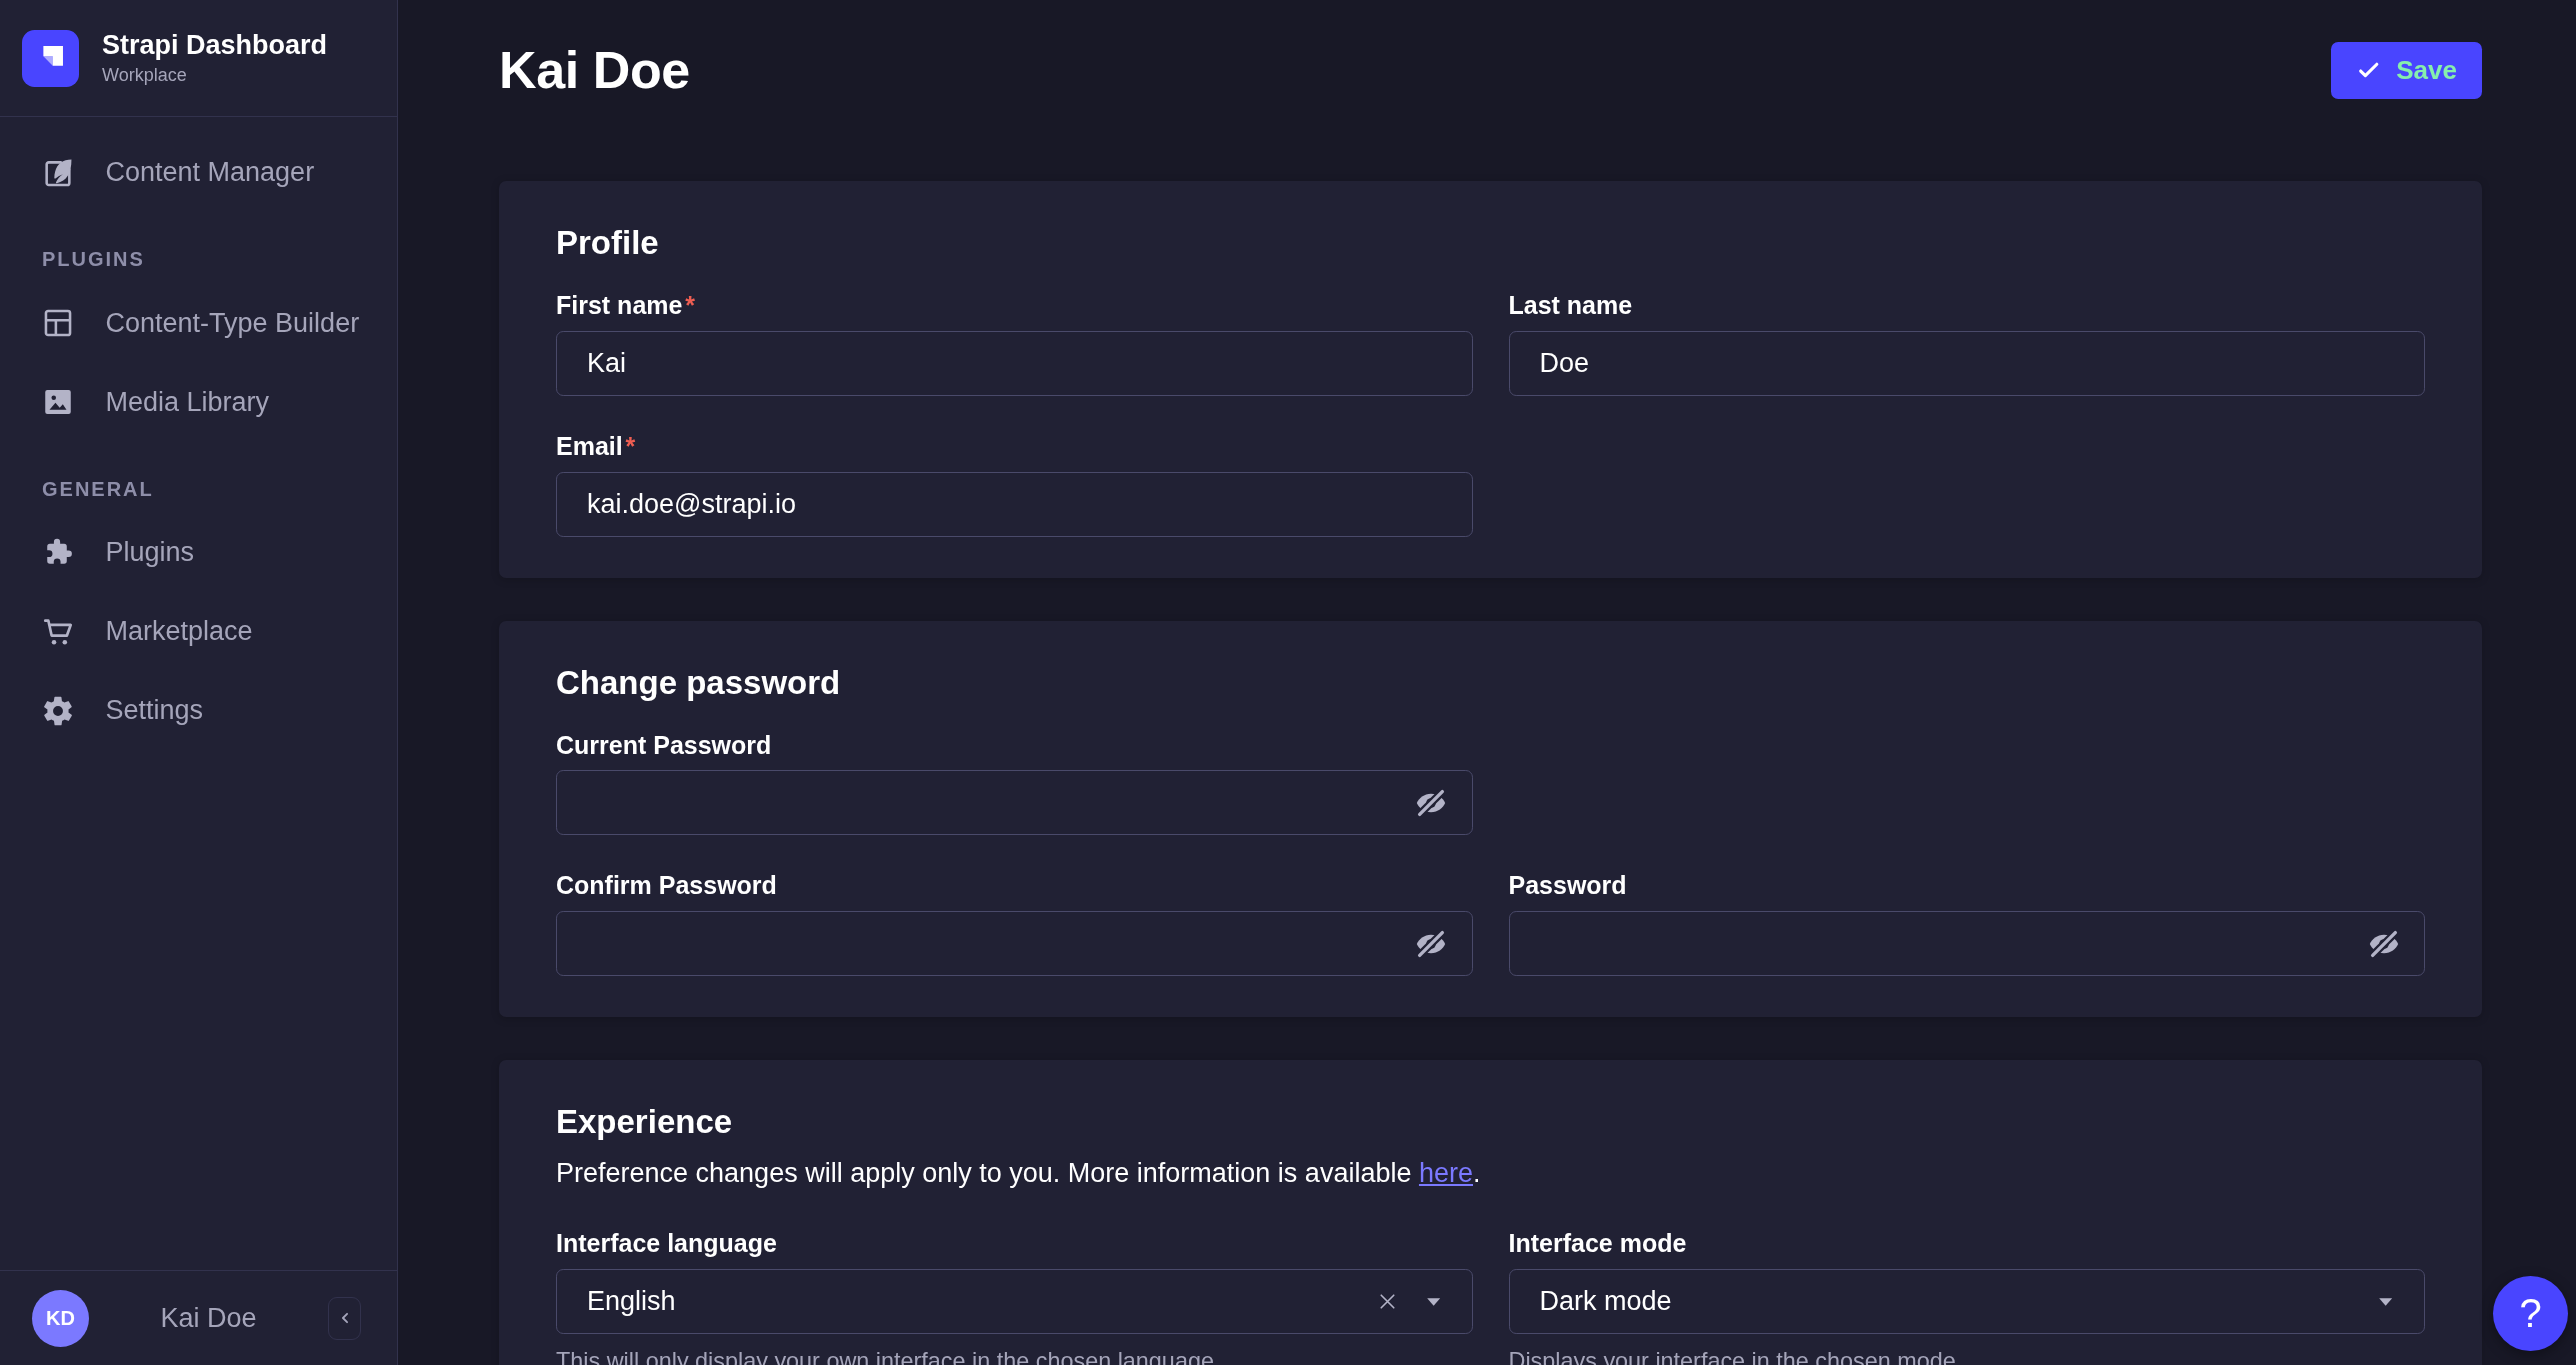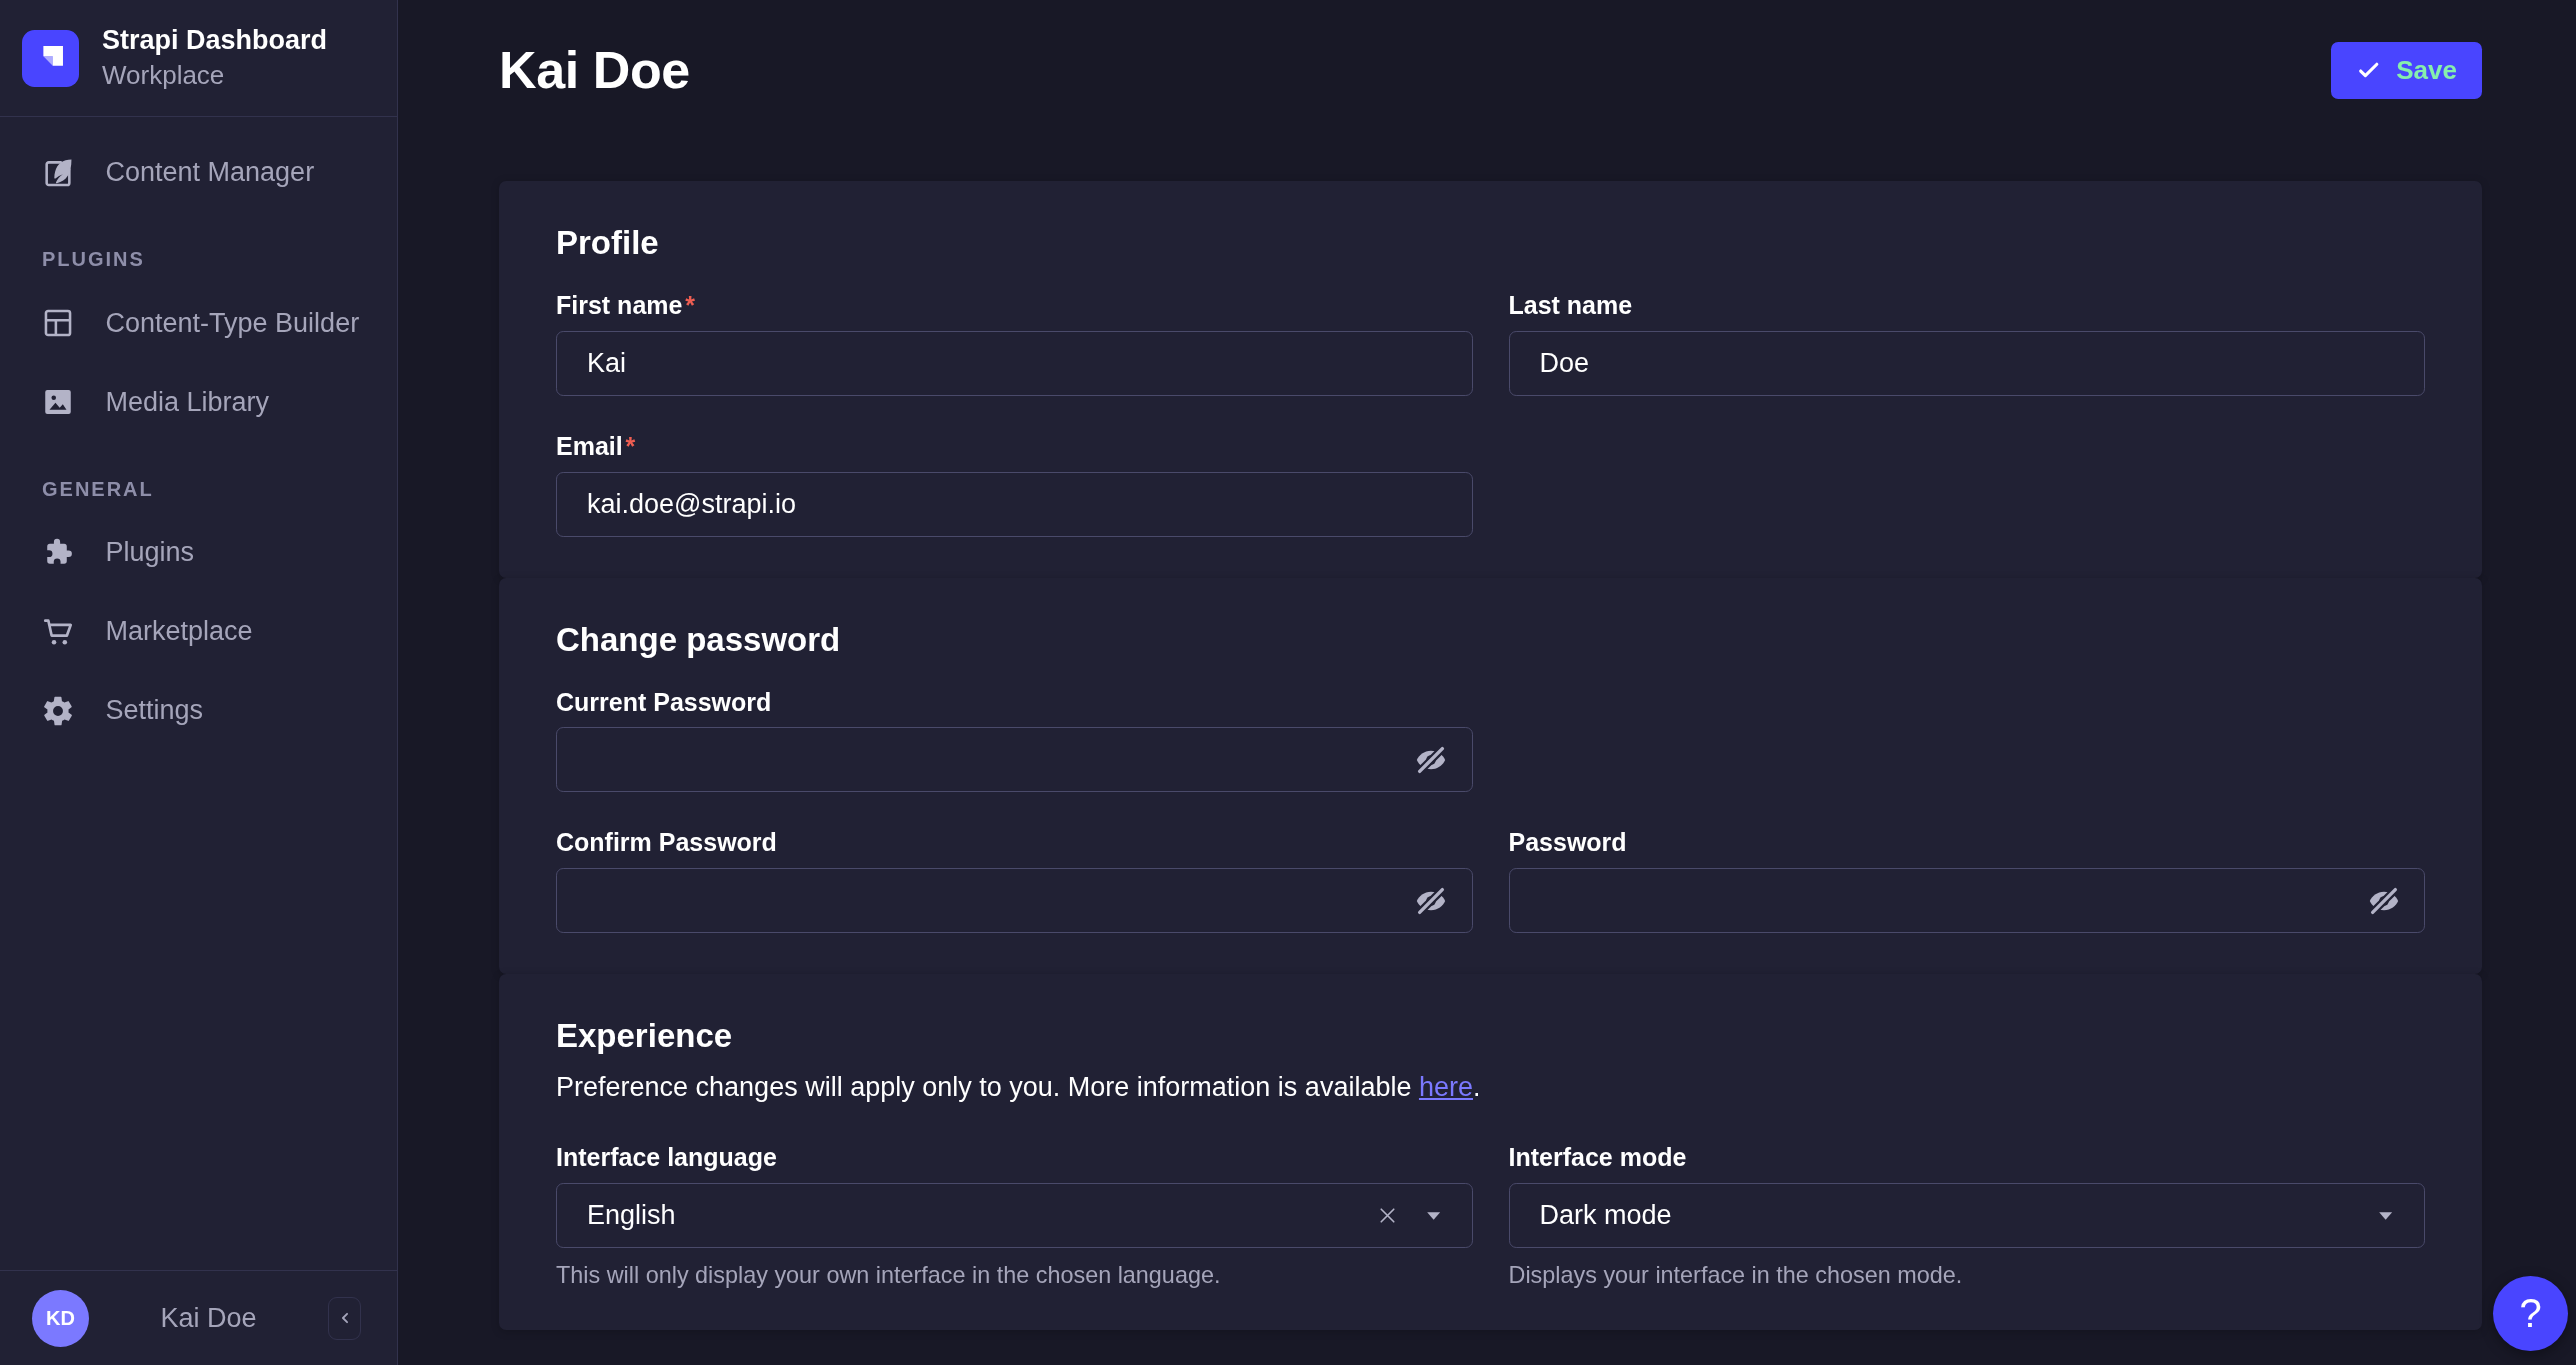--- a/index.html
+++ b/index.html
@@ -30,21 +30,21 @@
     width:398px;min-width:398px;background:var(--surface);
     border-right:0.9px solid var(--divider);
     display:flex;flex-direction:column;
   }
   .brand{
     height:117px;display:flex;align-items:center;gap:23.4px;
     padding:0 21.6px;border-bottom:0.9px solid var(--divider);cursor:pointer;
   }
   .logo{width:57px;height:57px;flex:none}
   .brand-title{font-size:27px;font-weight:700;color:var(--text);line-height:1.15}
-  .brand-sub{font-size:26px;color:var(--muted);margin-top:3px}
+  .brand-sub{font-size:18px;color:var(--muted);margin-top:3px}
 
   .nav{flex:1;padding-top:16px}
   .nav-item{
     display:flex;align-items:center;gap:30.5px;height:79px;
     padding-left:41px;color:var(--muted);font-size:27px;cursor:pointer;
   }
   .nav-item .nav-ic{width:34px;height:34px;flex:none;display:flex;align-items:center;justify-content:center;color:#b3b3c7}
   .nav-item svg{width:34px;height:34px}
   .nav-section-label{
     font-size:20px;font-weight:700;letter-spacing:2px;
@@ -75,21 +75,21 @@
   .save-btn{
     display:flex;align-items:center;gap:15.3px;
     background:var(--primary);color:#86efac;border:none;border-radius:7.2px;
     height:57px;padding:0 25px;font-size:26px;font-weight:600;
     font-family:inherit;cursor:pointer;
   }
   .save-btn svg{width:25px;height:25px}
 
   .card{
     background:var(--surface);border-radius:7.2px;
-    padding:43px 57px 41px;
+    padding:43px 57px 41px;margin-bottom:43px;
     box-shadow:0 1.8px 9px rgba(0,0,0,0.18);
   }
   .card-title{font-size:33px;font-weight:700;margin:0 0 29px;color:var(--text)}
   .card-exp .card-title{margin-bottom:16px}
   .desc{font-size:27px;line-height:32px;color:var(--text);margin:0 0 40px}
   .link{color:var(--accent);text-decoration:underline;cursor:pointer}
 
   .form-grid{display:grid;grid-template-columns:1fr 1fr;column-gap:36px;row-gap:36px}
   .field-label{
     font-size:25px;line-height:29px;font-weight:600;color:var(--text);

